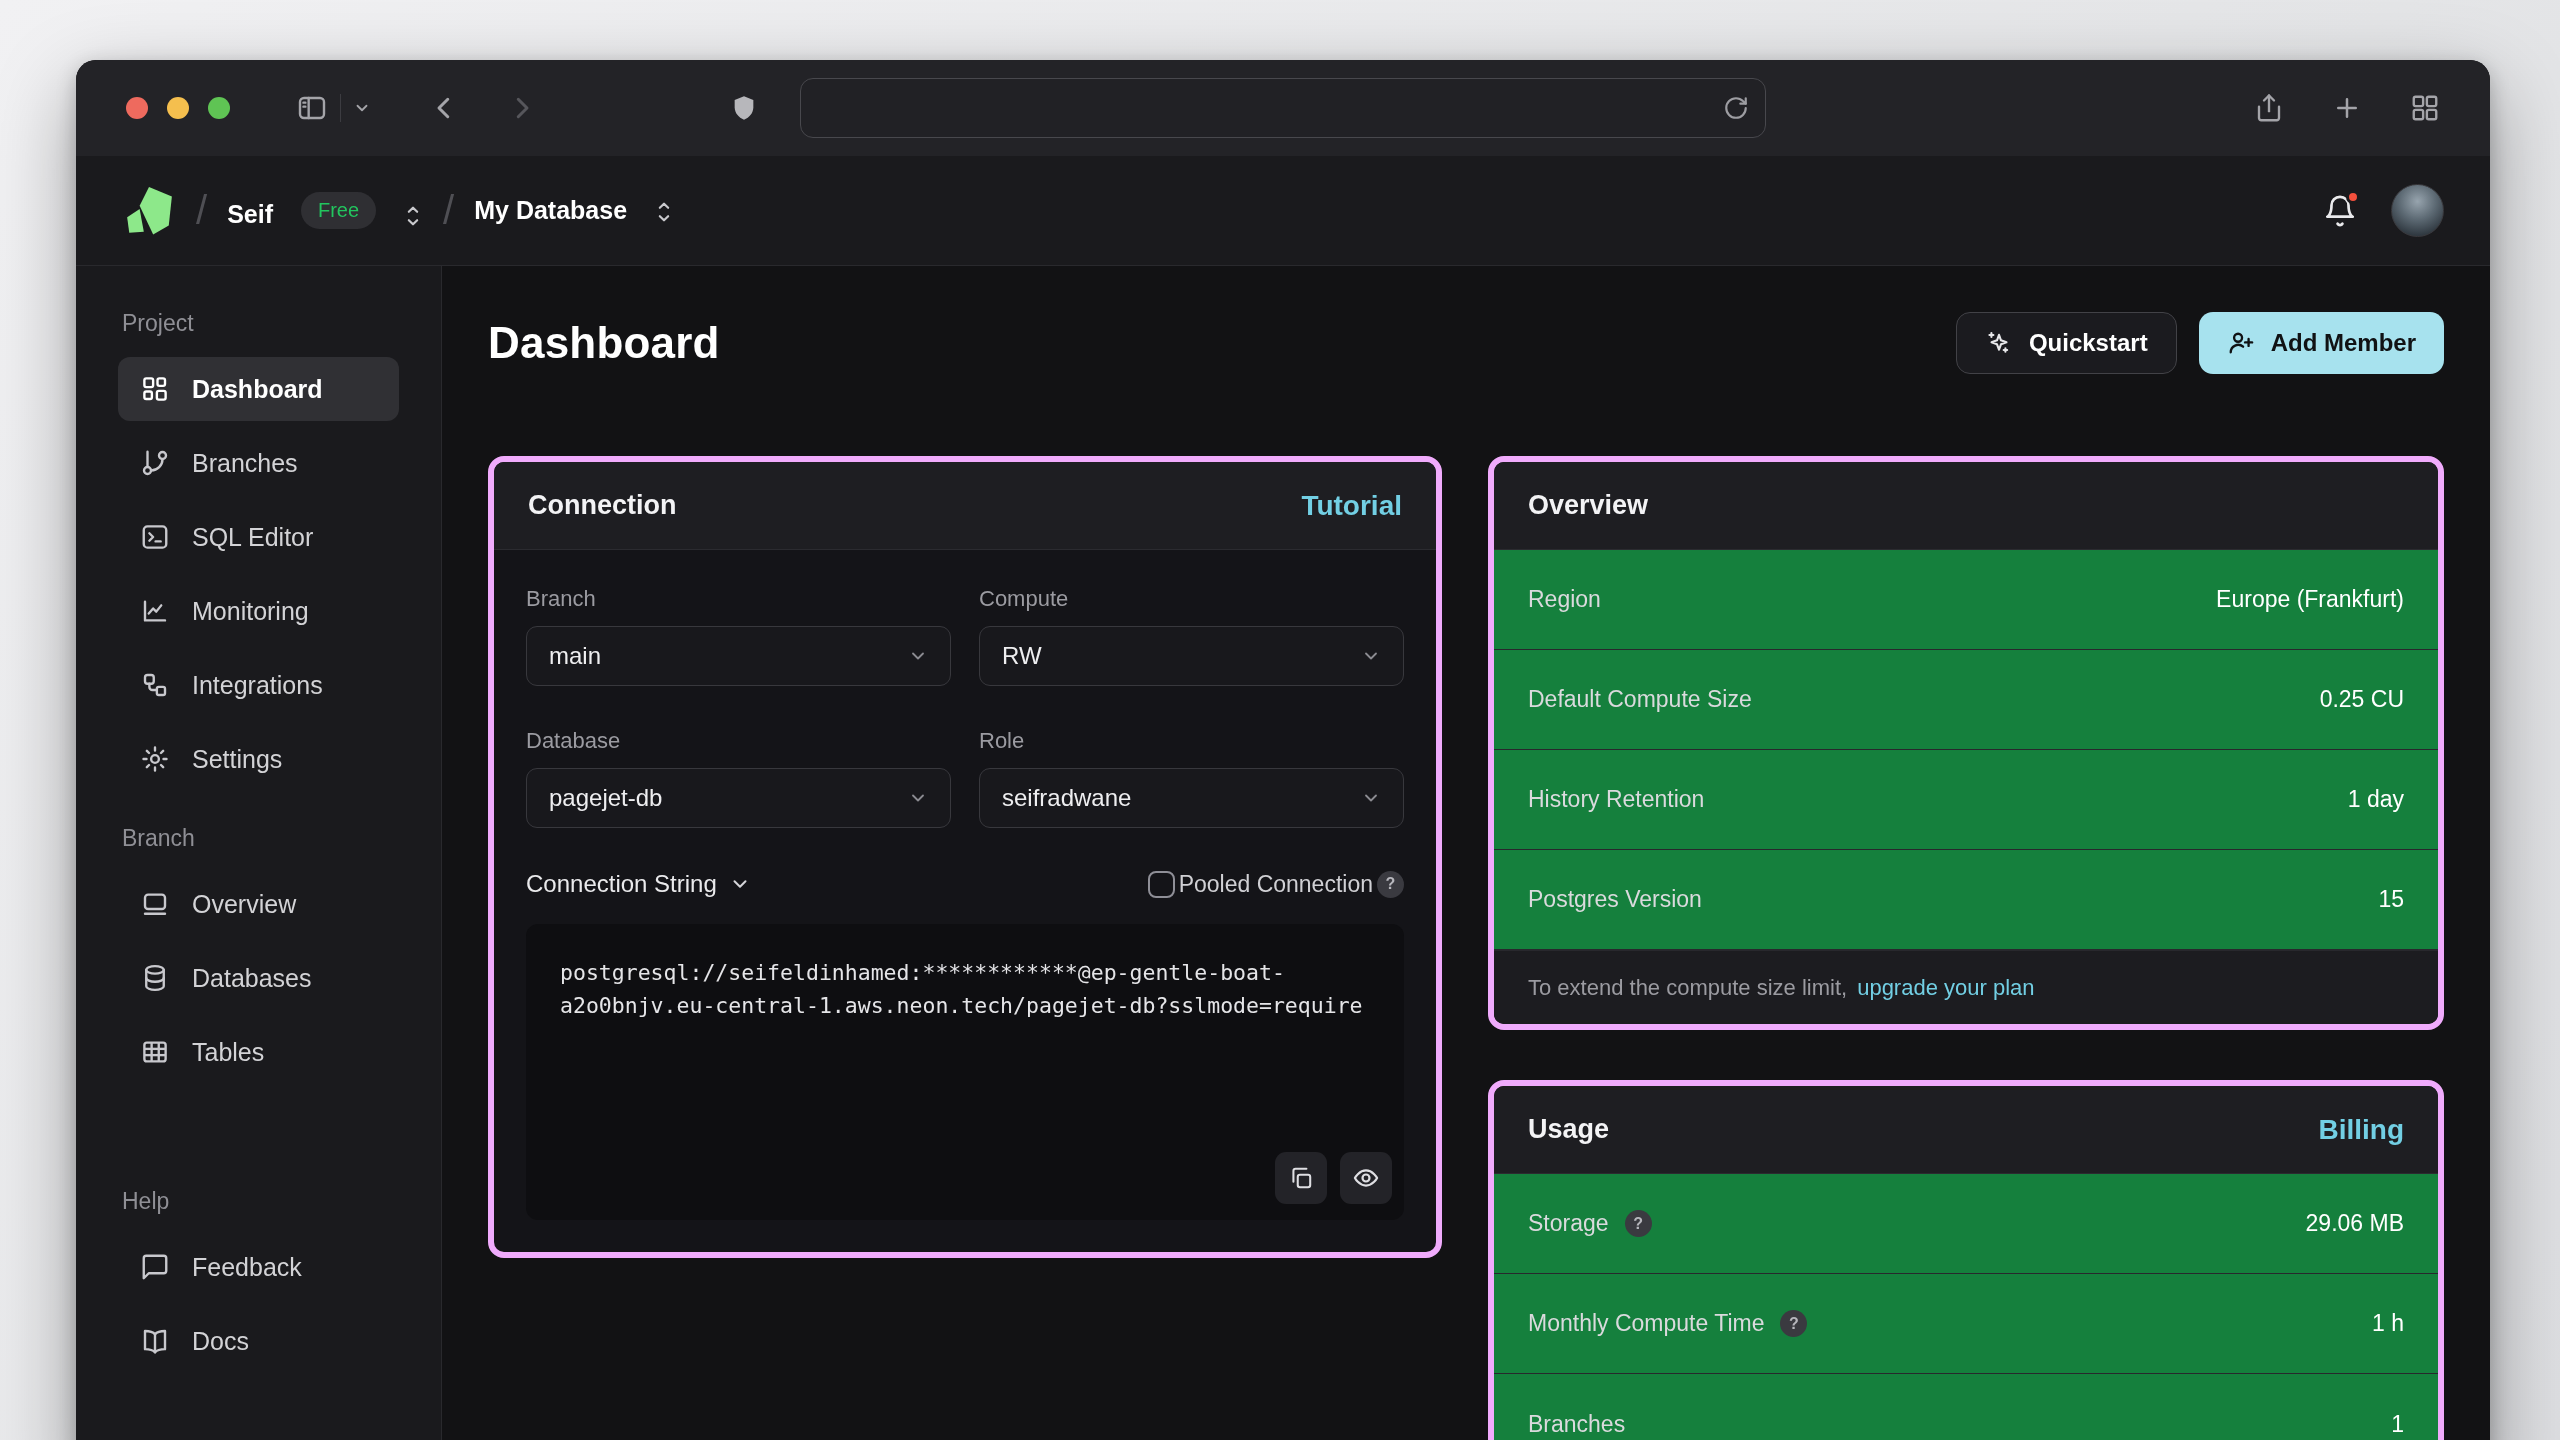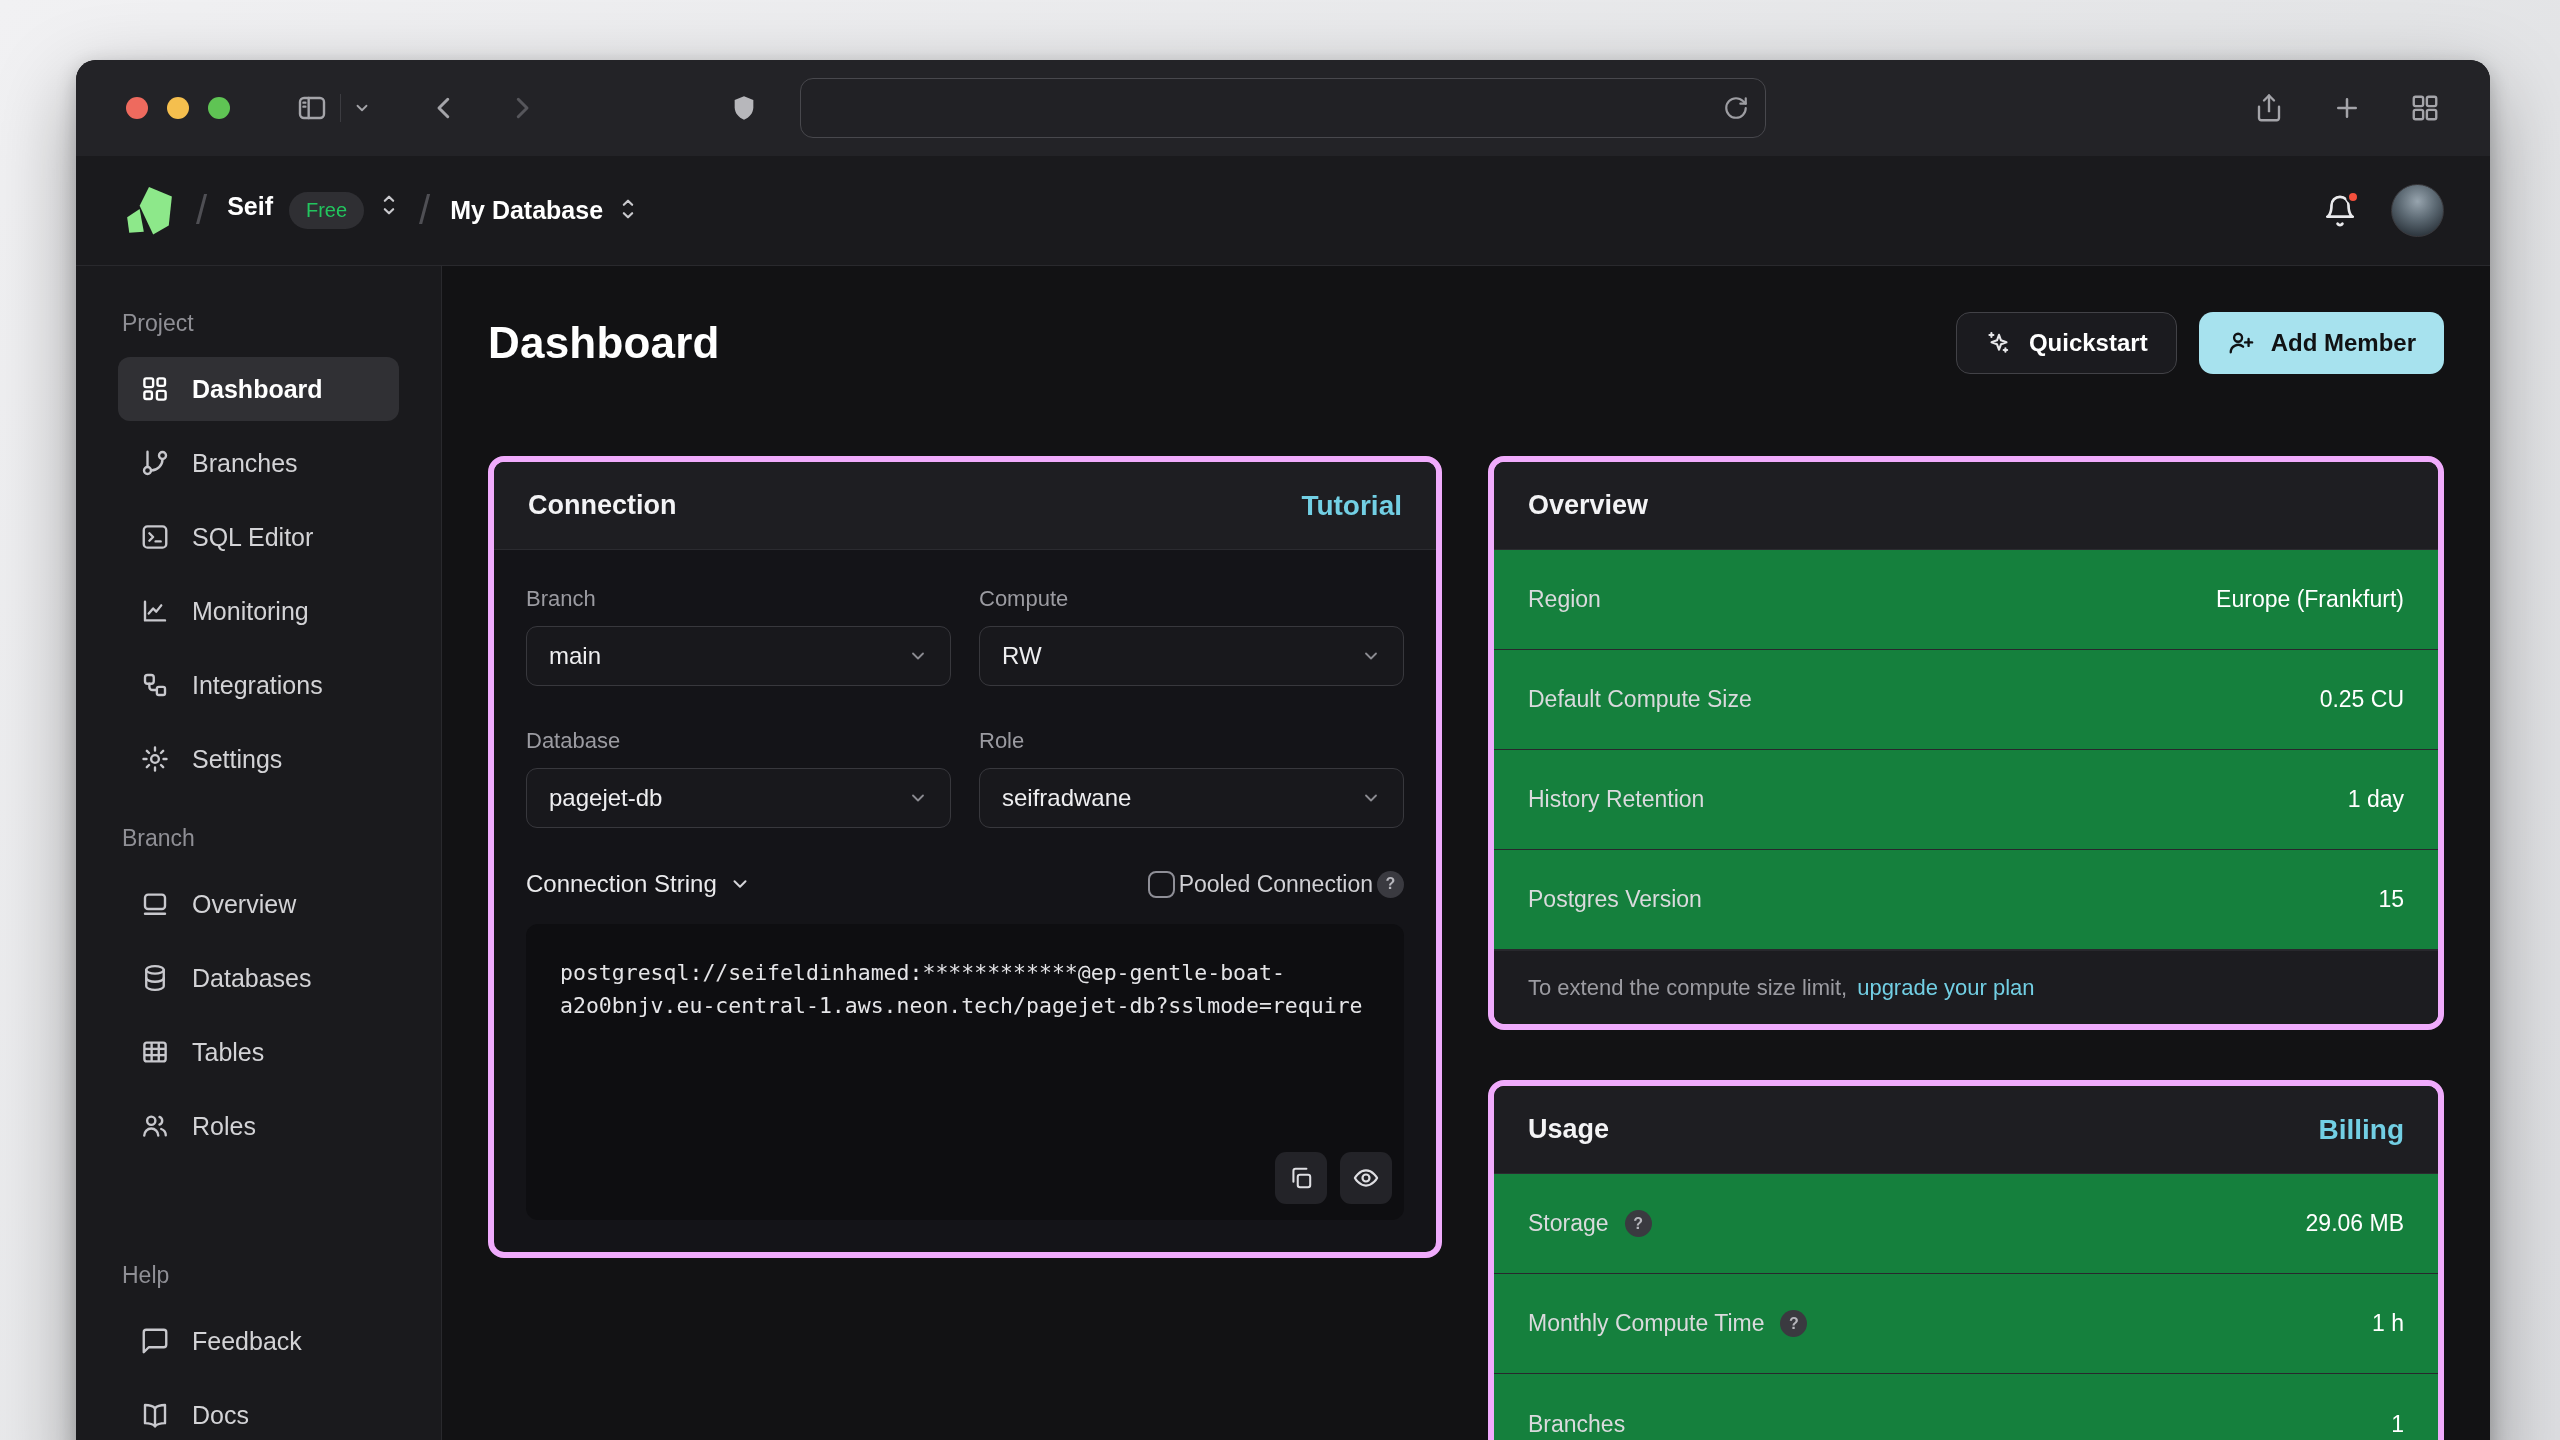--- a/index.html
+++ b/index.html
@@ -31,21 +31,21 @@
     display:flex; align-items:center; justify-content:flex-end; padding:0 16px;
   }
   .url-text { flex:1; color:#d0d0d4; font-size:23px; }
   .reload { color:#9d9da2; display:flex; }
   .tb-right { margin-left:auto; display:flex; align-items:center; gap:48px; color:#a4a4a9; }
   .tb-btn { display:flex; align-items:center; }
   
   .app-header { height:110px; background:#1a1a1d; border-bottom:1px solid #29292d; display:flex; align-items:center; padding:0 46px; }
   .logo { display:flex; }
   .sep { color:#4f4f54; font-size:40px; font-weight:300; margin:0 20px; user-select:none; }
-  .crumb { display:flex; align-items:flex-start; }
+  .crumb { display:flex; align-items:flex-end;gap:12px; }
   .crumb-name { font-size:25px; font-weight:600; color:#fff; }
   .badge { margin-left:16px; background:#2f2f33; color:#22c55e; font-size:20px; font-weight:400; padding:7px 17px; border-radius:999px; }
   .updown { margin-left:15px; color:#c8c8cc; display:flex; }
   .hdr-right { margin-left:auto; display:flex; align-items:center; gap:34px; }
   .bell { position:relative; color:#eaeaec; display:flex; }
   .bell .dot { position:absolute; right:-3px; top:-4px; width:14px; height:14px; border-radius:50%; background:#f4503d; border:3px solid #1a1a1d; }
   .avatar {
     width:53px; height:53px; border-radius:50%;
     background:radial-gradient(circle at 50% 32%, #97a4ae 0%, #5d6a74 42%, #313a42 78%, #23292f 100%);
     border:1px solid #3a3a3e;
@@ -311,31 +311,20 @@
           <span class="si-icon">
               <svg width="30" height="30" viewBox="0 0 24 24" fill="none" stroke="currentColor" stroke-width="1.9">
                 <rect x="3.5" y="4.5" width="17" height="15" rx="2"></rect>
                 <line x1="3.5" y1="9.5" x2="20.5" y2="9.5"></line>
                 <line x1="3.5" y1="14.5" x2="20.5" y2="14.5"></line>
                 <line x1="9.3" y1="4.5" x2="9.3" y2="19.5"></line>
                 <line x1="15" y1="4.5" x2="15" y2="19.5"></line>
               </svg>
             </span>
           <span>Tables</span>
-        </div>
-        <div class="side-item">
-          <span class="si-icon">
-              <svg width="30" height="30" viewBox="0 0 24 24" fill="none" stroke="currentColor" stroke-width="1.9" stroke-linecap="round" stroke-linejoin="round">
-                <circle cx="9" cy="7.8" r="3.3"></circle>
-                <path d="M3.4 19.6a5.6 5.6 0 0 1 11.2 0"></path>
-                <path d="M15.6 4.7a3.3 3.3 0 0 1 0 6.2"></path>
-                <path d="M17 14.4c2.1.8 3.6 2.7 3.6 5"></path>
-              </svg>
-            </span>
-          <span>Roles</span>
         </div>
       </div>
 
       <div class="section help">
         <div class="sec-label">Help</div>
         <div class="side-item">
           <span class="si-icon">
               <svg width="30" height="30" viewBox="0 0 24 24" fill="none" stroke="currentColor" stroke-width="1.9" stroke-linecap="round" stroke-linejoin="round">
                 <path d="M21 15a2 2 0 0 1-2 2H7l-4 4V5a2 2 0 0 1 2-2h14a2 2 0 0 1 2 2z"></path>
               </svg>

